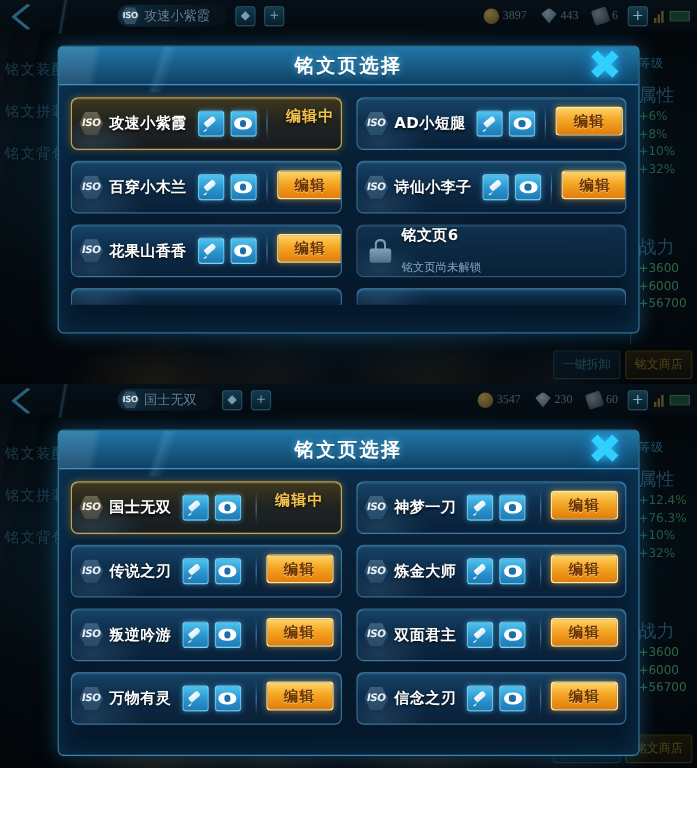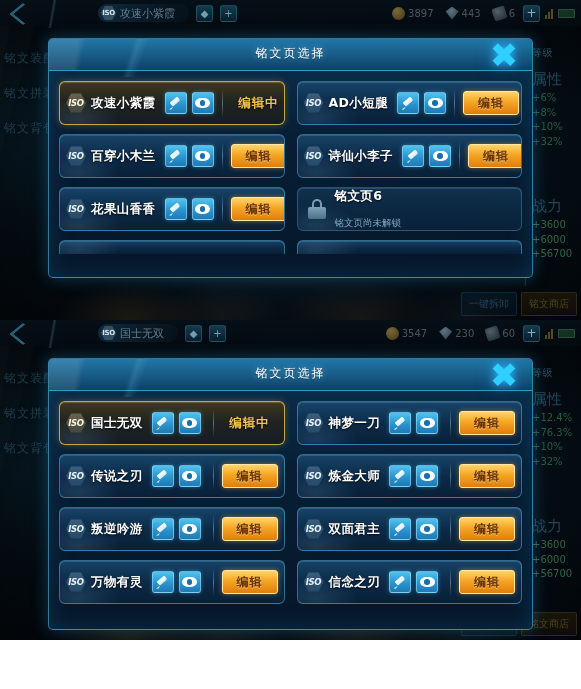--- a/index.html
+++ b/index.html
@@ -115,21 +115,21 @@
   .res-icon.diamond {
     border-radius: 2px;
     background: radial-gradient(circle at 40% 30%, #a9c6d6, #3d5d72);
     clip-path: polygon(50% 0%, 100% 38%, 50% 100%, 0% 38%);
   }
   .res-icon.ticket {
     border-radius: 2px;
     background: radial-gradient(circle at 40% 30%, #8fa2ae, #33434f);
     transform: rotate(-18deg);
   }
-  .res-val { font-size: 10px; color: #7f9096; opacity: .55; }
+  .res-val { font-size: 10px; color: #7f9096; opacity: .55; font-family: Liberation Serif, serif; }
   .hud-tail { display: flex; align-items: center; gap: 5px; margin-right: 6px; }
   .tail-plus {
     width: 17px; height: 17px; border-radius: 3px;
     background: linear-gradient(180deg, rgba(34,104,132,0.65), rgba(14,52,72,0.55));
     border: 1px solid rgba(80,150,180,0.4);
     display: flex; align-items: center; justify-content: center;
     font-size: 12px; color: #a8dcee; opacity: .8;
   }
   .tail-bars { display: flex; align-items: flex-end; gap: 1px; height: 11px; opacity: .5; }
   .tail-bars i { width: 2px; background: #a98b2a; display: block; }
@@ -213,21 +213,21 @@
     background: linear-gradient(100deg, rgba(255,255,255,0.10) 0 18%, rgba(255,255,255,0) 22% 100%);
   }
   .modal-header::after {
     content: "";
     position: absolute; left: 28px; top: -6px; width: 120px; height: 44px;
     background: linear-gradient(108deg, rgba(0,0,0,0) 44%, rgba(130,210,245,0.16) 48%, rgba(0,0,0,0) 55%);
   }
   .modal-title {
     position: absolute; left: 0; right: 0; top: 6px;
     text-align: center;
-    font-size: 12px; font-weight: normal;
+    font-size: 16px; font-weight: bold;
     color: #ffffff;
     letter-spacing: 2px;
     text-shadow: 0 0 6px rgba(90,200,255,0.9), 0 1px 2px rgba(0,0,0,.7);
   }
   .close-btn {
     position: absolute; right: 8px; top: -4px;
     width: 40px; height: 40px;
     display: flex; align-items: center; justify-content: center;
     color: #2fd0ff;
     font-size: 34px; font-weight: bold; line-height: 1;
@@ -335,21 +335,21 @@
   .eye-glyph {
     width: 15px; height: 10px; border-radius: 50% / 60%;
     background: #ffffff;
     display: flex; align-items: center; justify-content: center;
   }
   .eye-glyph i {
     width: 5.5px; height: 5.5px; border-radius: 50%;
     background: #1a6fa8; display: block;
   }
 
-  .card-action { margin-left: auto; display: flex; align-items: center; flex: 0 0 auto; padding-left: 8px; }
+  .card-action { margin-left: auto; display: flex; align-items: flex-start; flex: 0 0 auto; padding-left: 8px; }
   .sep-line {
     width: 1px; height: 28px; margin-right: 8px;
     background: linear-gradient(180deg, rgba(120,190,230,0) , rgba(130,200,240,.5), rgba(120,190,230,0));
   }
   .btn-edit {
     min-width: 56px; height: 24px; padding: 0 10px;
     border-radius: 3px;
     background: linear-gradient(180deg, #ffd36a 0%, #f5a623 45%, #e07d0c 100%);
     border: 1px solid #ffe9a8;
     color: #6a3200;

